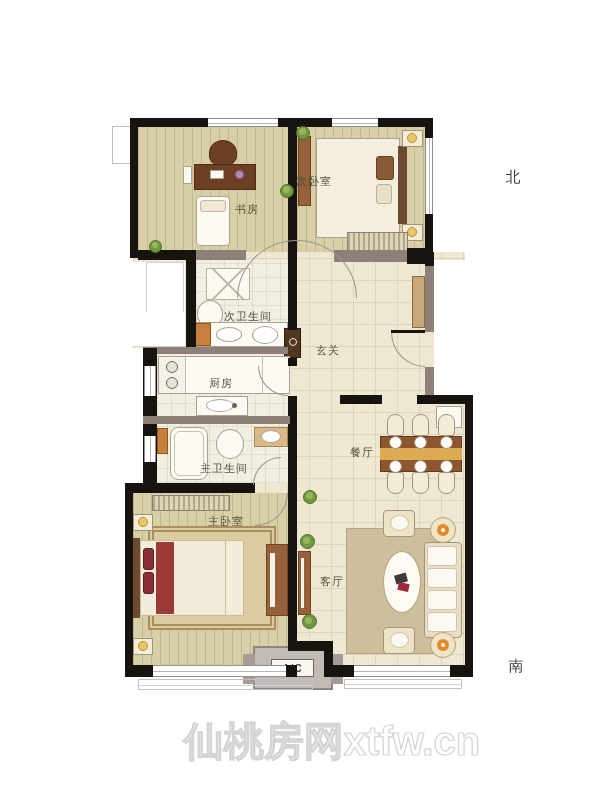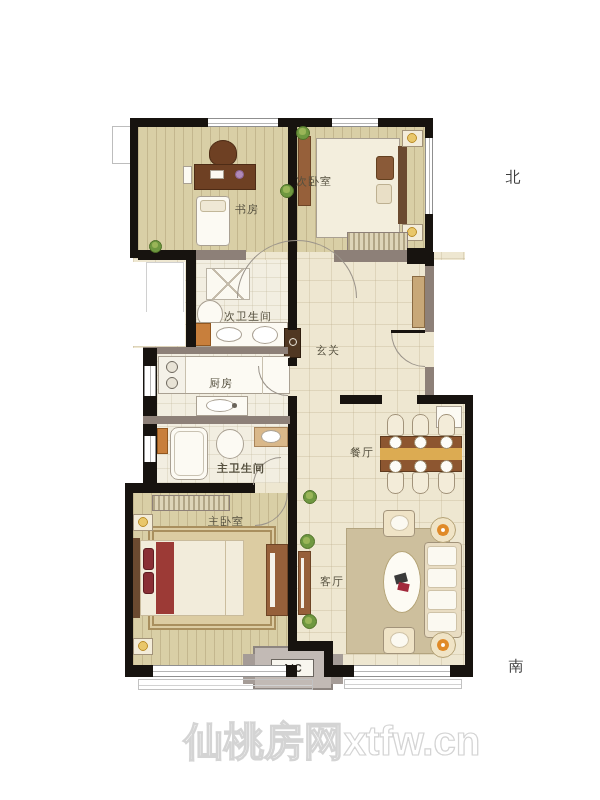--- a/index.html
+++ b/index.html
@@ -240,21 +240,21 @@
     </div>
   <div class="el plant" style="left:302px;top:614px;width:15px;height:15px;">
       <i></i>
     </div>
 
   <div class="lbl" style="left:247px;top:209px;">书房</div>
   <div class="lbl" style="left:314px;top:181px;">次卧室</div>
   <div class="lbl" style="left:248px;top:316px;">次卫生间</div>
   <div class="lbl" style="left:221px;top:383px;">厨房</div>
   <div class="lbl" style="left:328px;top:350px;">玄关</div>
-  <div class="lbl" style="left:241px;top:468px;font-weight:bold;">主卫生间</div>
+  <div class="lbl" style="left:224px;top:468px;">主卫生间</div>
   <div class="lbl" style="left:226px;top:521px;">主卧室</div>
   <div class="lbl" style="left:362px;top:452px;">餐厅</div>
   <div class="lbl" style="left:332px;top:581px;">客厅</div>
 
   <div class="dir" style="left:513px;top:177px;">北</div>
   <div class="dir" style="left:516px;top:666px;">南</div>
 
   <div class="wm">仙桃房网xtfw.cn</div>
 
 </div>

